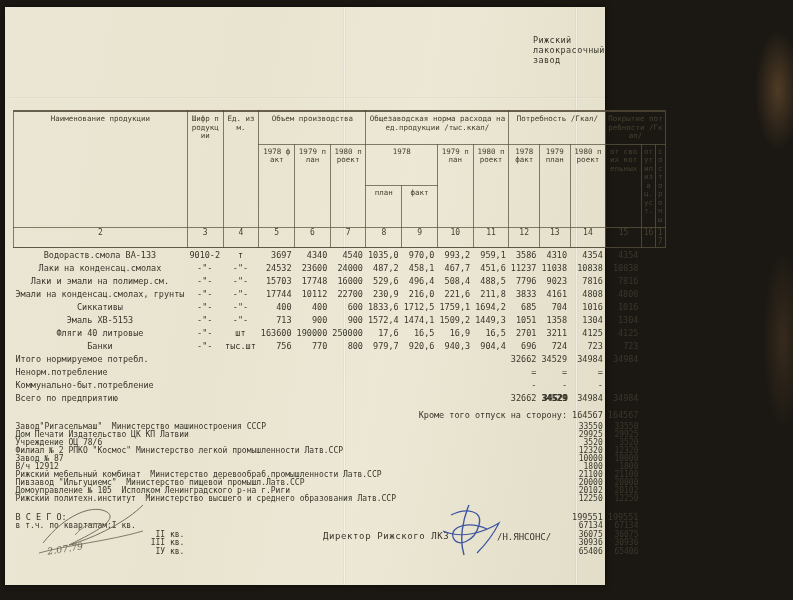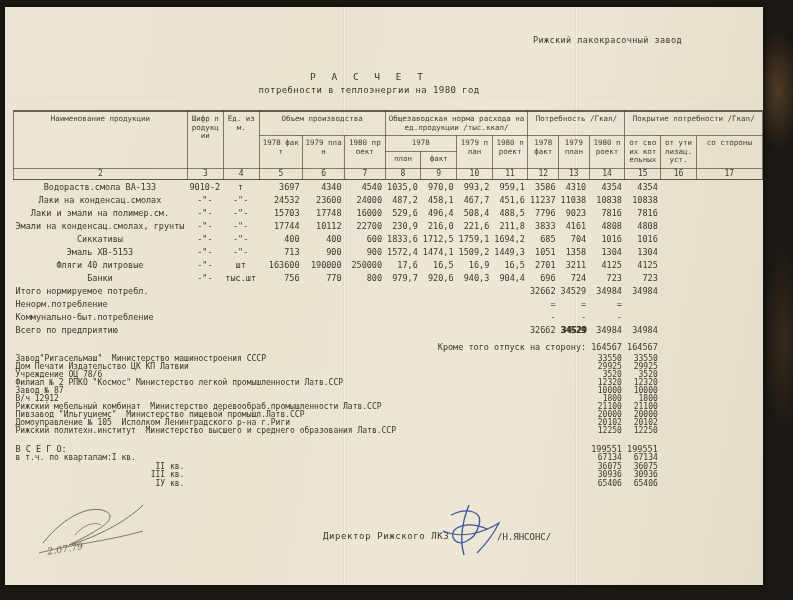--- a/index.html
+++ b/index.html
@@ -2,21 +2,21 @@
 <html><head>
 <meta charset="utf-8">
 <style>
   html,body{margin:0;padding:0;background:#0e0c09;}
   .stage{position:relative;width:793px;height:600px;background:#1b1813;overflow:hidden;
          font-family:"DejaVu Sans Mono",monospace;color:#3a362c;}
   .blob1{position:absolute;right:-8px;top:30px;width:46px;height:120px;border-radius:50%;
          background:radial-gradient(ellipse,rgba(122,88,52,.55),rgba(0,0,0,0) 70%);}
   .blob2{position:absolute;right:-10px;top:250px;width:40px;height:180px;border-radius:50%;
          background:radial-gradient(ellipse,rgba(96,70,42,.4),rgba(0,0,0,0) 70%);}
-  .paper{position:absolute;left:5px;top:7px;width:758px;height:578px;
+  .paper{position:absolute;left:5px;top:7px;width:600px;height:578px;
          background:linear-gradient(100deg,#eae6d3 0%,#e8e4d0 38%,#ece8d5 62%,#e2ddc8 100%);
          box-shadow:0 0 6px rgba(0,0,0,.6);}
   .crease{position:absolute;top:0;bottom:0;width:3px;
           background:linear-gradient(90deg,rgba(110,98,66,.14),rgba(255,255,250,.45),rgba(110,98,66,.12));}
   .crease.c1{left:338px;} .crease.c2{left:570px;}
   .hcrease{position:absolute;left:0;right:0;top:90px;height:2px;
            background:linear-gradient(180deg,rgba(120,108,74,.10),rgba(255,255,250,.3));}
   .org{position:absolute;left:528px;top:28px;font-size:8.5px;letter-spacing:.4px;}
   .titleblock{position:absolute;left:0;right:30px;top:64px;text-align:center;}
   .doc-title{font-size:9.5px;letter-spacing:5px;}
@@ -59,24 +59,20 @@
   <div class="blob1"></div>
   <div class="blob2"></div>
 
   <div class="paper">
     <div class="crease c1"></div>
     <div class="crease c2"></div>
     <div class="hcrease"></div>
 
     <div class="org">Рижский лакокрасочный завод</div>
 
-    <div class="titleblock">
-      <div class="doc-title">Р А С Ч Е Т</div>
-      <div class="doc-subtitle">потребности в теплоэнергии на 1980 год</div>
-    </div>
 
     <table class="main">
       <colgroup>
         <col style="width:150px">
           <col style="width:36px">
           <col style="width:32px">
         <col style="width:46px">
           <col style="width:44px">
           <col style="width:42px">
         <col style="width:34px">

